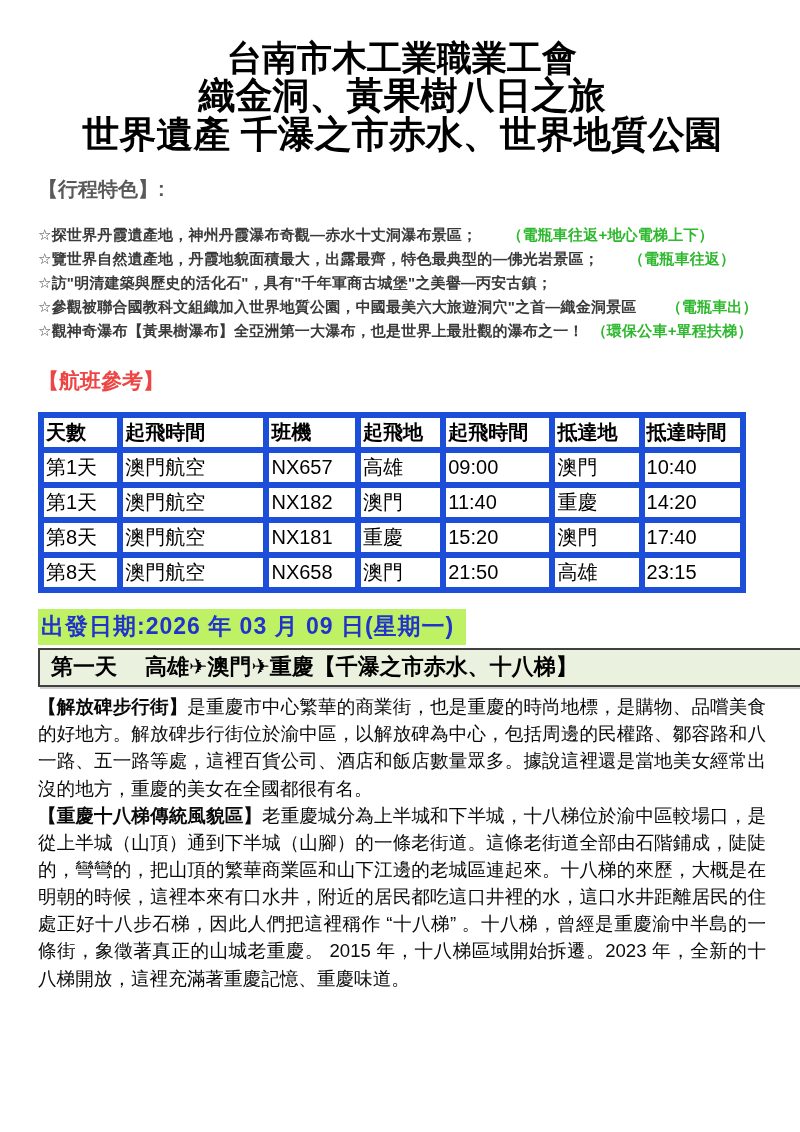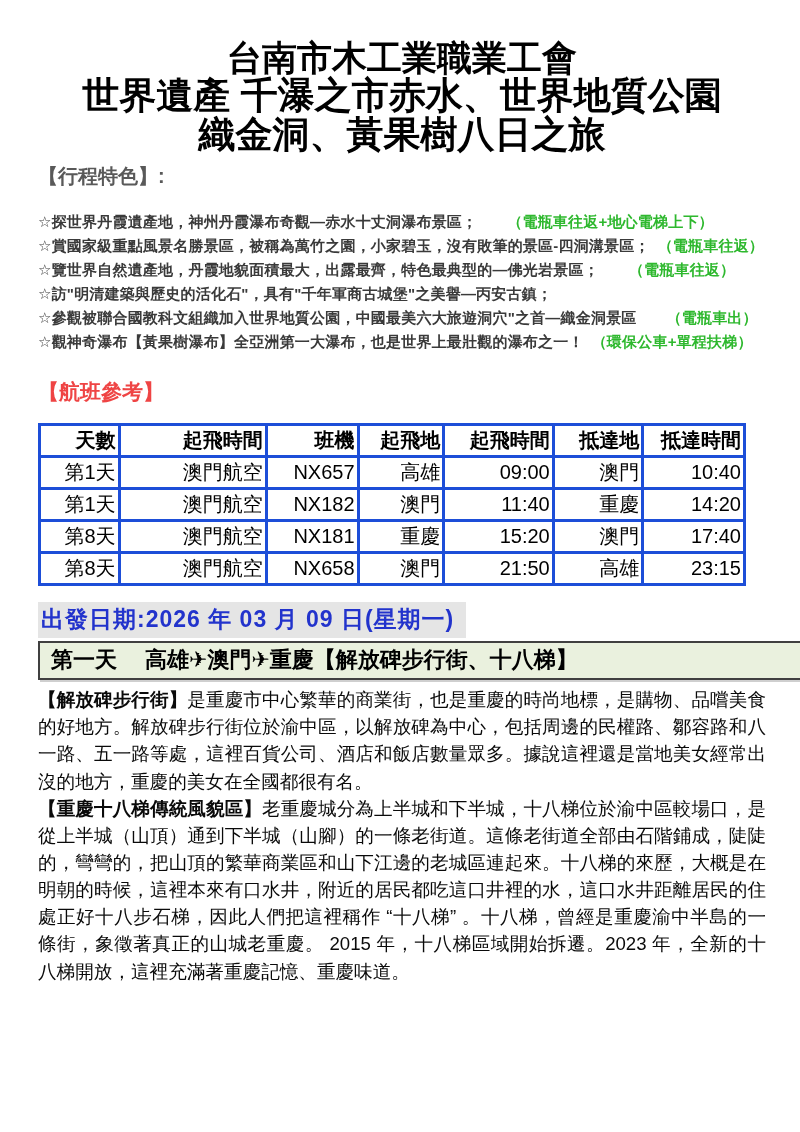--- a/index.html
+++ b/index.html
@@ -17,42 +17,42 @@
   }
   .main-title {
     text-align:center; font-size:37px; font-weight:900; line-height:1.06; color:#000;
   }
 
   .intro {
     margin-top:10px; font-size:26px; font-weight:700; color:#336a9e;
     line-height:1.34; text-align:justify; letter-spacing:0.5px;
   }
 
-  .features-heading { margin-top:9px; font-size:20px; font-weight:700; color:#595959; }
+  .features-heading { margin-top:22px; font-size:20px; font-weight:700; color:#595959; }
   .features { list-style:none; margin-top:20px; }
   .features li {
     font-size:15px; font-weight:600; color:#3a3a3a; line-height:1.6;
     letter-spacing:0.2px; white-space:nowrap;
   }
   .fnote { color:#2eb82e; font-weight:700; margin-left:8px; }
   .fnote.wide { margin-left:30px; }
 
   .flights-heading { margin-top:24px; font-size:21px; font-weight:800; color:#ef4444; }
 
   table.flights {
     margin-top:17px; width:708px; border-collapse:collapse;
     border:3px solid #000; font-size:20px;
   }
   table.flights th, table.flights td {
-    border:3px solid #1d4ed8; text-align:right; padding:1px 2px; height:28px;
+    border:6px solid #1d4ed8; text-align:left; padding:1px 2px; height:28px;
   }
   table.flights th { font-weight:700; }
 
   .departure {
-    margin-top:16px; display:inline-block; background:#e5e5e5;
+    margin-top:16px; display:inline-block; background:#bef264;
     color:#2233cc; font-weight:900; font-size:23px; letter-spacing:1px;
     padding:2px 12px 3px 3px;
   }
 
   .day-header {
     margin-top:3px; width:773px; border:2px solid #404040; background:#eaf1de;
     box-shadow:2px 2px 0 #cfcfcf;
     font-size:22px; font-weight:800; color:#000;
     padding:2px 8px 3px 11px; display:flex; align-items:center;
   }
@@ -60,31 +60,28 @@
 
   .body-text { margin-top:6px; font-size:18.6px; line-height:1.46; text-align:justify; color:#0a0a0a; }
   .body-text .lead { font-weight:700; }
 </style>
 </head>
 <body>
 
 <div class="page">
 
   <h1 class="org-title">台南市木工業職業工會</h1>
+  <div class="main-title">織金洞、黃果樹八日之旅</div>
   <div class="main-title">世界遺產 千瀑之市赤水、世界地質公園</div>
-  <div class="main-title">織金洞、黃果樹八日之旅</div>
 
 
   <div class="features-heading">【行程特色】:</div>
   <ul class="features">
     <li>
       <span>☆探世界丹霞遺產地，神州丹霞瀑布奇觀—赤水十丈洞瀑布景區；</span><span class="fnote wide">（電瓶車往返+地心電梯上下）</span>
-    </li>
-    <li>
-      <span>☆賞國家級重點風景名勝景區，被稱為萬竹之園，小家碧玉，沒有敗筆的景區-四洞溝景區；</span><span class="fnote">（電瓶車往返）</span>
     </li>
     <li>
       <span>☆覽世界自然遺產地，丹霞地貌面積最大，出露最齊，特色最典型的—佛光岩景區；</span><span class="fnote wide">（電瓶車往返）</span>
     </li>
     <li>
       <span>☆訪"明清建築與歷史的活化石"，具有"千年軍商古城堡"之美譽—丙安古鎮；</span>
     </li>
     <li>
       <span>☆參觀被聯合國教科文組織加入世界地質公園，中國最美六大旅遊洞穴"之首—織金洞景區</span><span class="fnote wide">（電瓶車出）</span>
     </li>
@@ -153,21 +150,21 @@
         <td>高雄</td>
         <td>23:15</td>
       </tr>
     </tbody>
   </table>
 
   <div><span class="departure">出發日期:2026 年 03 月 09 日(星期一)</span></div>
 
   <div class="day-header">
     <span>第一天</span>
-    <span class="route">高雄✈澳門✈重慶【解放碑步行街、十八梯】</span>
+    <span class="route">高雄✈澳門✈重慶【千瀑之市赤水、十八梯】</span>
   </div>
 
   <div class="body-text">
     <p><span class="lead">【解放碑步行街】</span><span>是重慶市中心繁華的商業街，也是重慶的時尚地標，是購物、品嚐美食的好地方。解放碑步行街位於渝中區，以解放碑為中心，包括周邊的民權路、鄒容路和八一路、五一路等處，這裡百貨公司、酒店和飯店數量眾多。據說這裡還是當地美女經常出沒的地方，重慶的美女在全國都很有名。</span></p>
     <p><span class="lead">【重慶十八梯傳統風貌區】</span><span>老重慶城分為上半城和下半城，十八梯位於渝中區較場口，是從上半城（山頂）通到下半城（山腳）的一條老街道。這條老街道全部由石階鋪成，陡陡的，彎彎的，把山頂的繁華商業區和山下江邊的老城區連起來。十八梯的來歷，大概是在明朝的時候，這裡本來有口水井，附近的居民都吃這口井裡的水，這口水井距離居民的住處正好十八步石梯，因此人們把這裡稱作 “十八梯” 。十八梯，曾經是重慶渝中半島的一條街，象徵著真正的山城老重慶。 2015 年，十八梯區域開始拆遷。2023 年，全新的十八梯開放，這裡充滿著重慶記憶、重慶味道。</span></p>
   </div>
 
 </div>
 
 </body></html>

